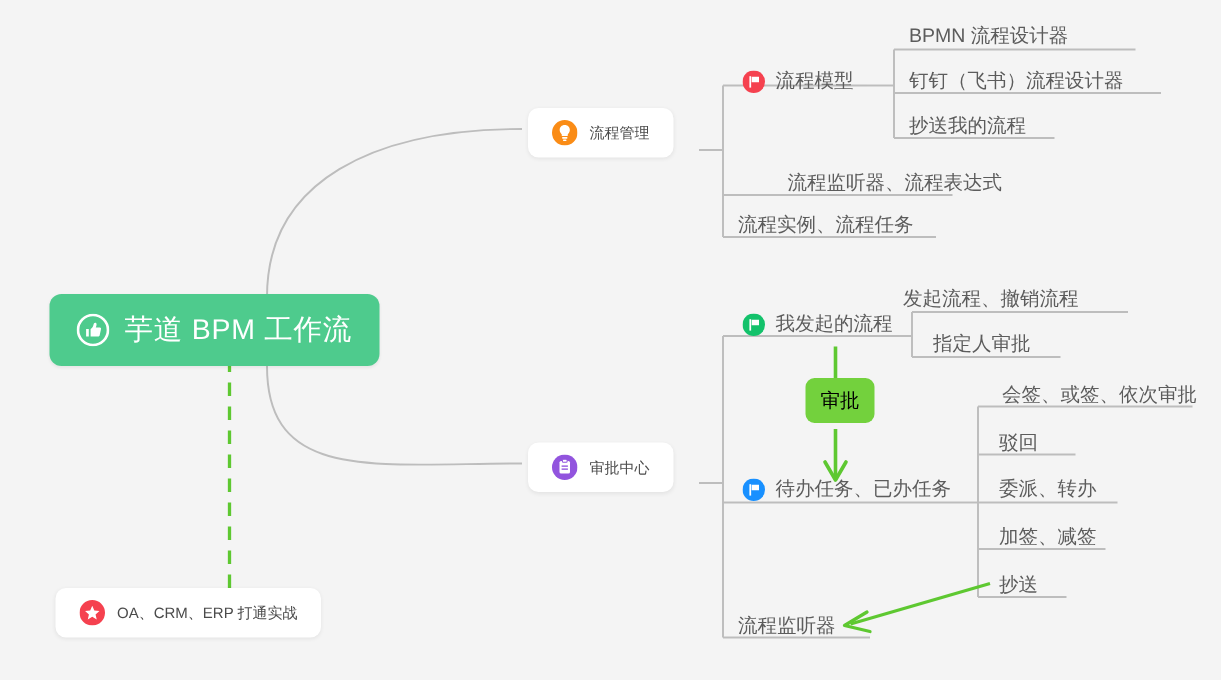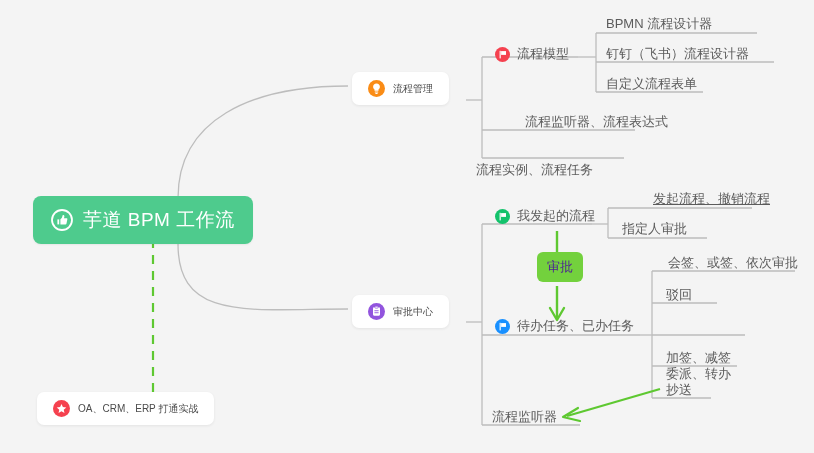--- a/index.html
+++ b/index.html
@@ -65,21 +65,21 @@
     font-size: 13px;
     padding: 4px 8px 5px 8px;
   }
   .leaf-node .label { margin-left: 7px; }
   .leaf-node.has-icon { padding-left: 6px; }
 
   
   .tag-node {
     background: #73d13d;
     border-radius: 6px;
-    color: #4c1d95;
+    color: #000000;
     font-size: 13px;
     padding: 6px 10px;
     justify-content: center;
   }
 
   
   .icon {
     width: 17px;
     height: 17px;
     border-radius: 50%;
@@ -184,27 +184,27 @@
     <span class="label">流程模型</span>
   </div>
 
   <div class="node leaf-node" style="left:598px; top:11px;">
     <span>BPMN 流程设计器</span>
   </div>
   <div class="node leaf-node" style="left:598px; top:41px;">
     <span>钉钉（飞书）流程设计器</span>
   </div>
   <div class="node leaf-node" style="left:598px; top:71px;">
-    <span>自定义流程表单</span>
+    <span>抄送我的流程</span>
   </div>
 
   <div class="node leaf-node" style="left:484px; top:109px;padding-left:41px;">
     <span>流程监听器、流程表达式</span>
   </div>
-  <div class="node leaf-node" style="left:468px; top:137px;margin-top:20px;">
+  <div class="node leaf-node" style="left:484px; top:137px;">
     <span>流程实例、流程任务</span>
   </div>
 
   <div class="node branch-node" style="left:352px; top:295px;">
     <span class="icon">
       <svg width="17" height="17" viewBox="0 0 17 17">
         <circle cx="8.5" cy="8.5" r="8.5" fill="#9254de"></circle>
         <rect x="5.0" y="4.3" width="7.0" height="8.4" rx="1.1" fill="#ffffff"></rect>
         <rect x="6.9" y="3.2" width="3.2" height="2.0" rx="0.7" fill="#ffffff" stroke="#9254de" stroke-width="0.7"></rect>
         <rect x="6.4" y="7.3" width="4.2" height="0.9" fill="#9254de"></rect>
@@ -218,21 +218,21 @@
     <span class="icon icon-sm">
       <svg width="15" height="15" viewBox="0 0 15 15">
         <circle cx="7.5" cy="7.5" r="7.5" fill="#13c26b"></circle>
         <rect x="4.6" y="3.8" width="1.15" height="7.6" fill="#ffffff"></rect>
         <path d="M6.1 4.1 L11.0 4.1 L11.0 7.9 L6.1 7.9 Z" fill="#ffffff"></path>
       </svg>
     </span>
     <span class="label">我发起的流程</span>
   </div>
 
-  <div class="node leaf-node" style="left:645px; top:186px;text-decoration:underline;">
+  <div class="node leaf-node" style="left:594px; top:186px;">
     <span>发起流程、撤销流程</span>
   </div>
   <div class="node leaf-node" style="left:614px; top:216px;justify-content:flex-end;">
     <span>指定人审批</span>
   </div>
 
   <div class="node tag-node" style="left:537px; top:252px;">
     <span>审批</span>
   </div>
 
@@ -246,21 +246,21 @@
     </span>
     <span class="label">待办任务、已办任务</span>
   </div>
 
   <div class="node leaf-node" style="left:660px; top:250px;text-align:center;">
     <span>会签、或签、依次审批</span>
   </div>
   <div class="node leaf-node" style="left:658px; top:282px;justify-content:center;">
     <span>驳回</span>
   </div>
-  <div class="node leaf-node" style="left:658px; top:313px;margin-top:48px;">
+  <div class="node leaf-node" style="left:658px; top:313px;">
     <span>委派、转办</span>
   </div>
   <div class="node leaf-node" style="left:658px; top:345px;">
     <span>加签、减签</span>
   </div>
   <div class="node leaf-node" style="left:658px; top:377px;">
     <span>抄送</span>
   </div>
 
   <div class="node leaf-node" style="left:484px; top:404px;">

